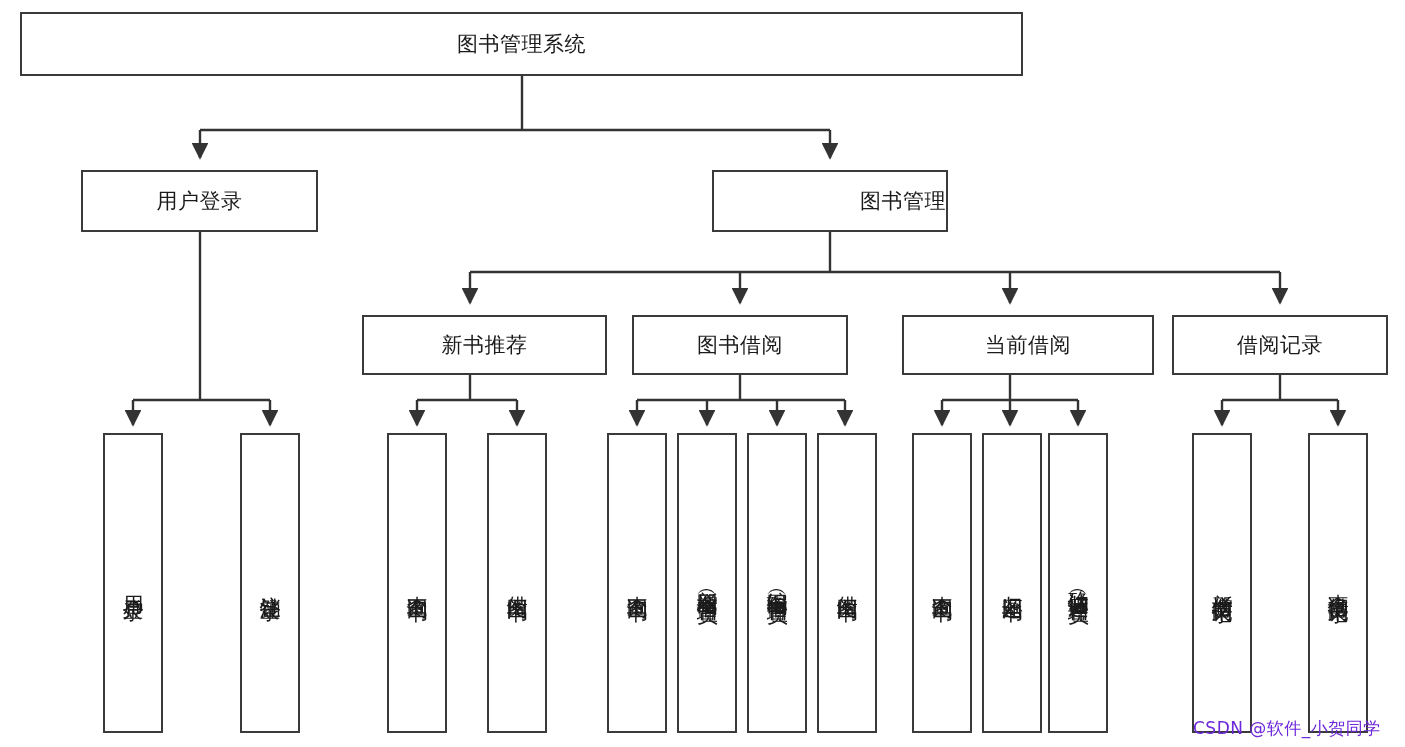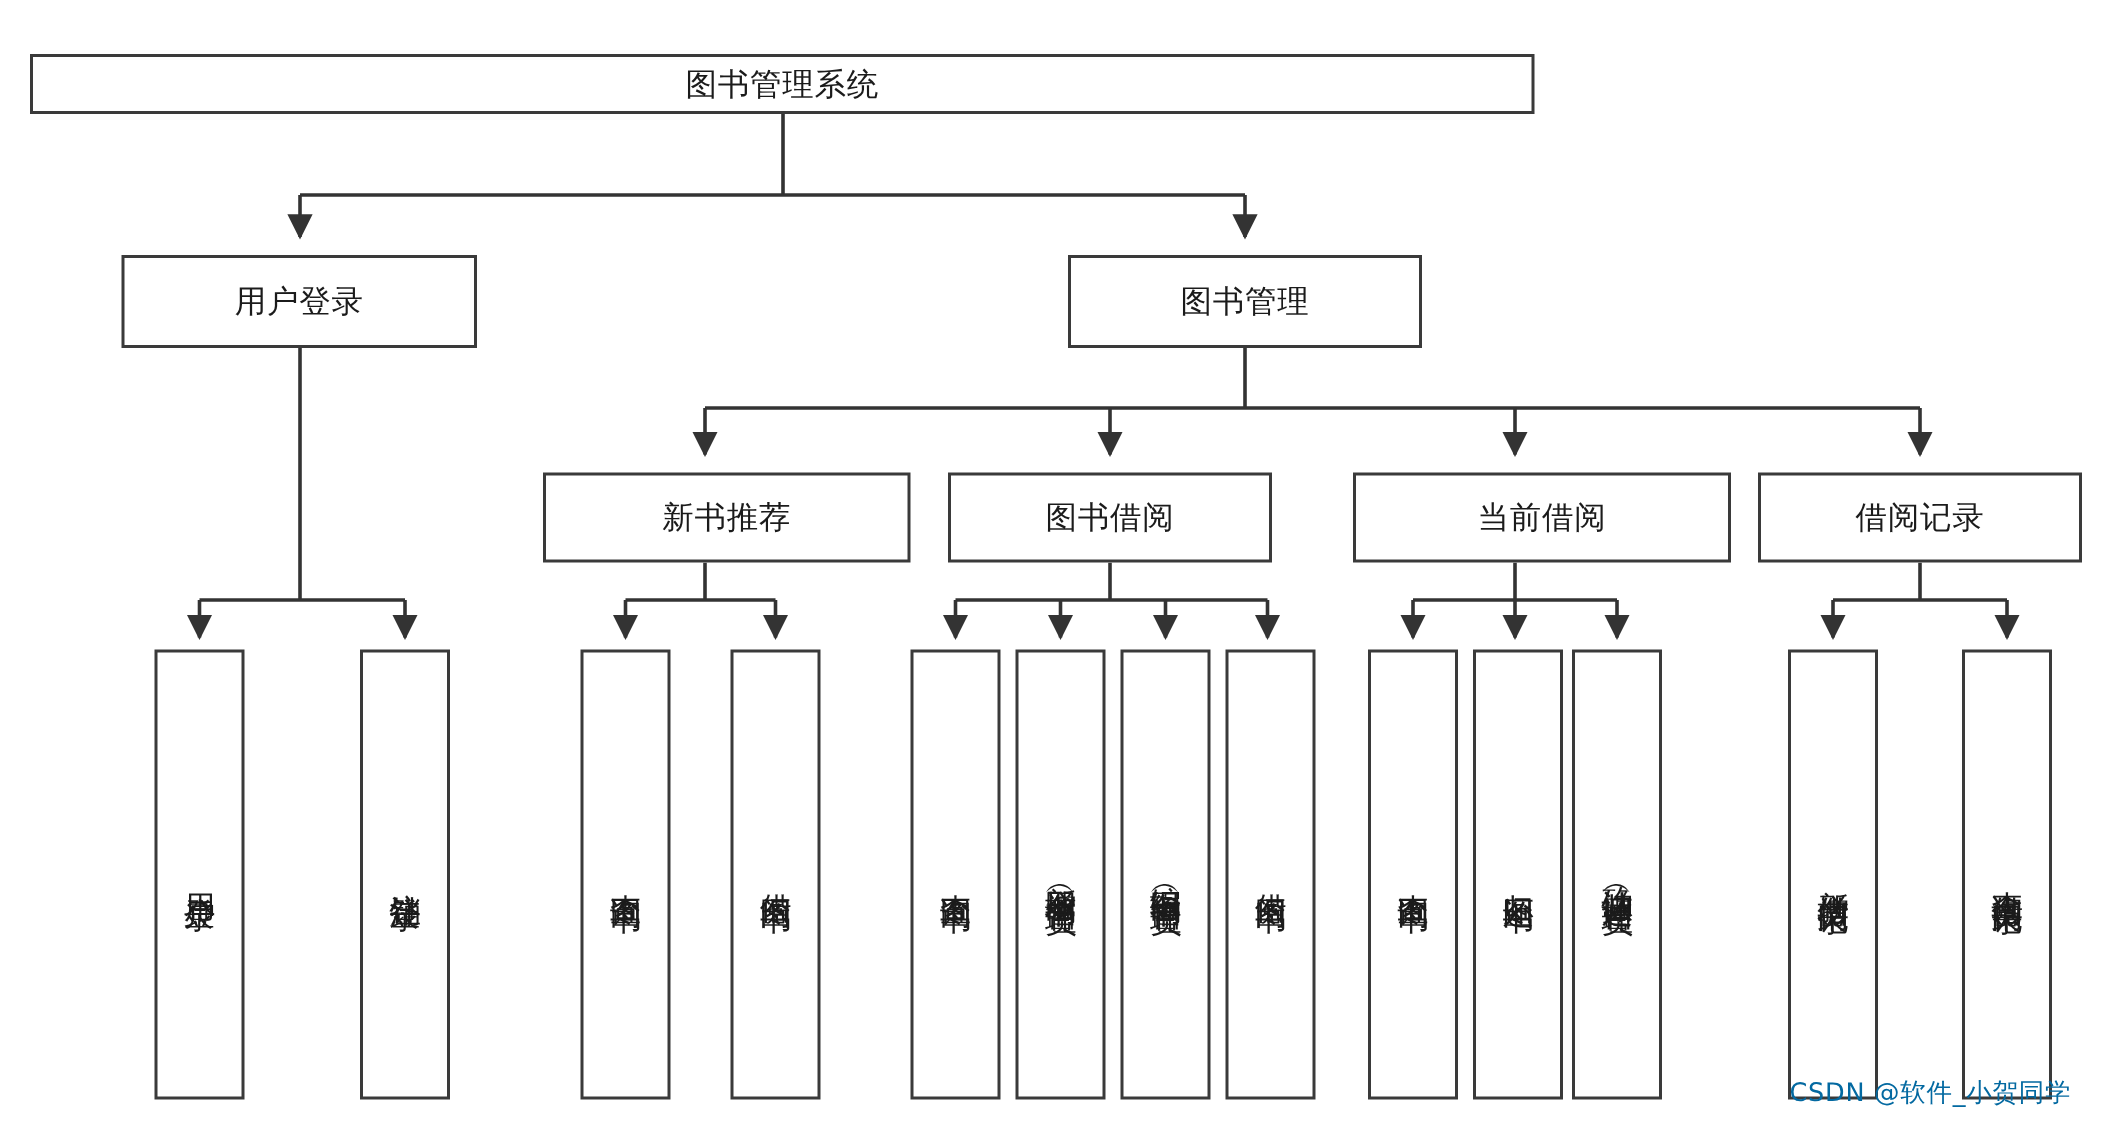--- a/index.html
+++ b/index.html
@@ -49,21 +49,21 @@
     writing-mode: vertical-rl;
     text-orientation: upright;
     font-size: 21px;
     line-height: 1.35;
     letter-spacing: 2px;
     white-space: normal;
     max-height: 282px;
   }
   .watermark {
     position: absolute;
-    color: #0369a1;
+    color: #6d28d9;
     font-size: 17px;
     letter-spacing: 0.5px;
     white-space: nowrap;
     user-select: none;
   }
 </style>
 </head>
 <body>
 
 <div id="canvas">
@@ -111,28 +111,28 @@
       <path d="M 1010 400 L 1010 425" marker-end="url(#arrow)"></path>
       <path d="M 1078 400 L 1078 425" marker-end="url(#arrow)"></path>
 
       <path d="M 1280 375 L 1280 400"></path>
       <path d="M 1222 400 L 1338 400"></path>
       <path d="M 1222 400 L 1222 425" marker-end="url(#arrow)"></path>
       <path d="M 1338 400 L 1338 425" marker-end="url(#arrow)"></path>
     </g>
   </svg>
 
-  <div class="node" style="left:20px; top:12px; width:1003px; height:40px;margin-top:24px;">
+  <div class="node" style="left:20px; top:12px; width:1003px; height:64px;">
     <span class="node-label">图书管理系统</span>
   </div>
 
   <div class="node" style="left:81px; top:170px; width:237px; height:62px;">
     <span class="node-label">用户登录</span>
   </div>
-  <div class="node" style="left:712px; top:170px; width:236px; height:62px;">
+  <div class="node" style="left:712px; top:170px; width:236px; height:62px;justify-content:flex-end;">
     <span class="node-label">图书管理</span>
   </div>
 
   <div class="node" style="left:362px; top:315px; width:245px; height:60px;">
     <span class="node-label">新书推荐</span>
   </div>
   <div class="node" style="left:632px; top:315px; width:216px; height:60px;">
     <span class="node-label">图书借阅</span>
   </div>
   <div class="node" style="left:902px; top:315px; width:252px; height:60px;">

